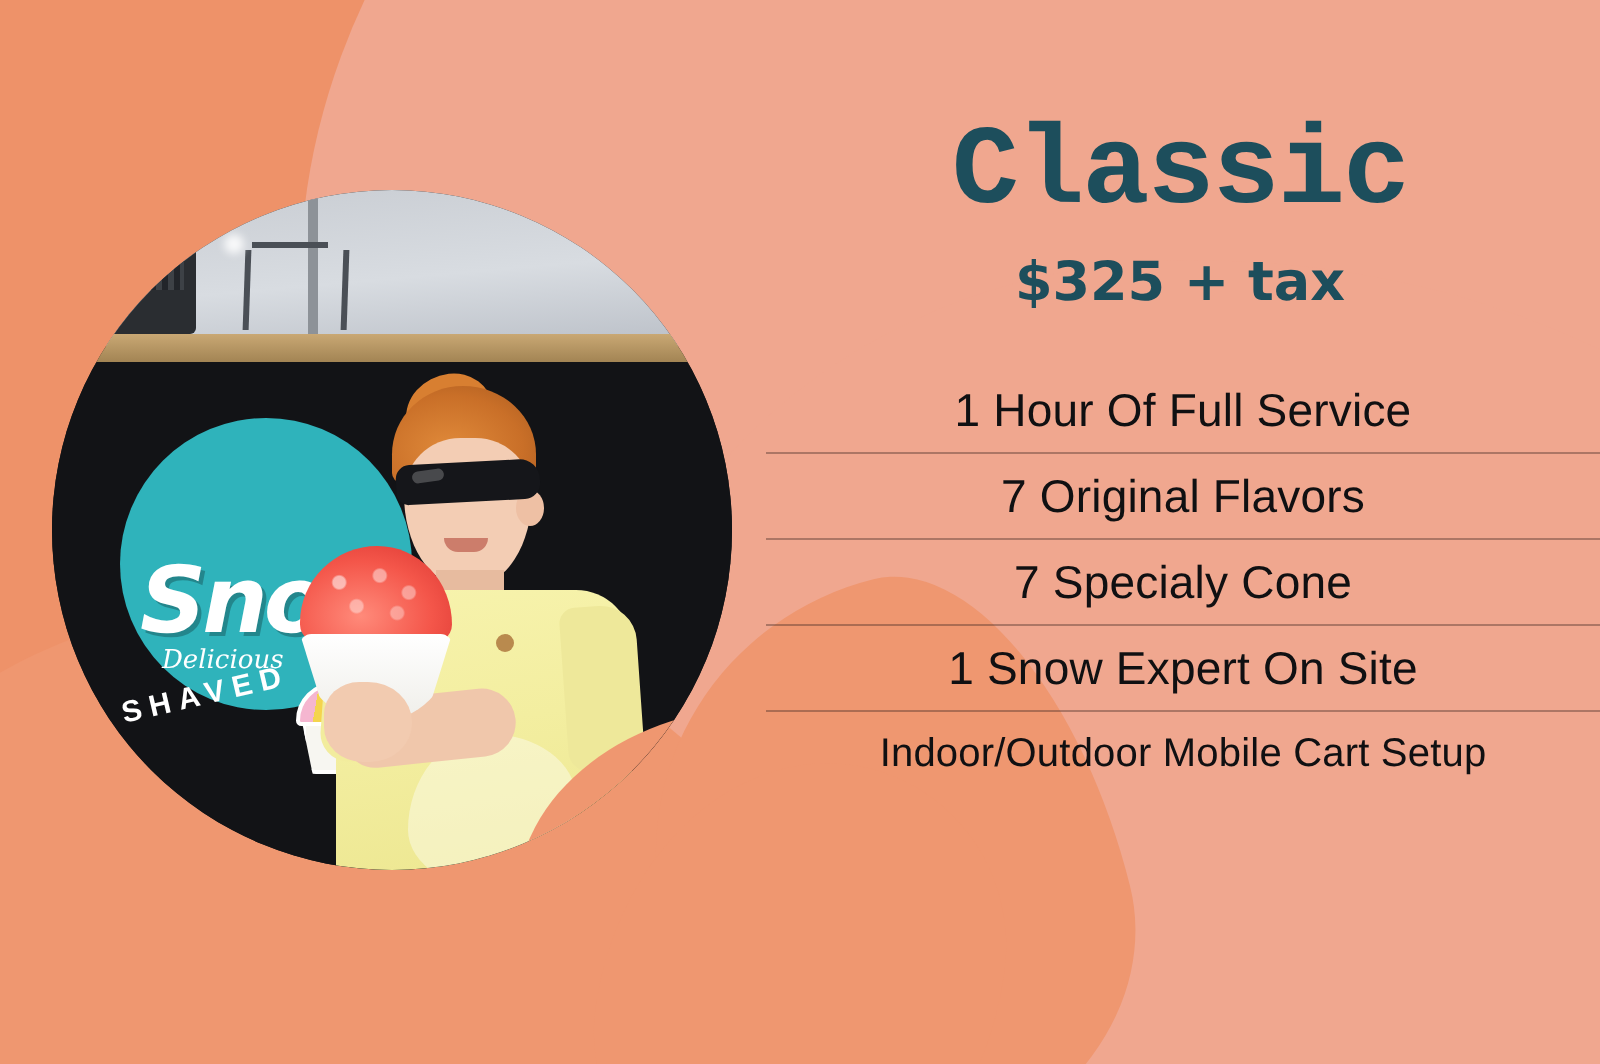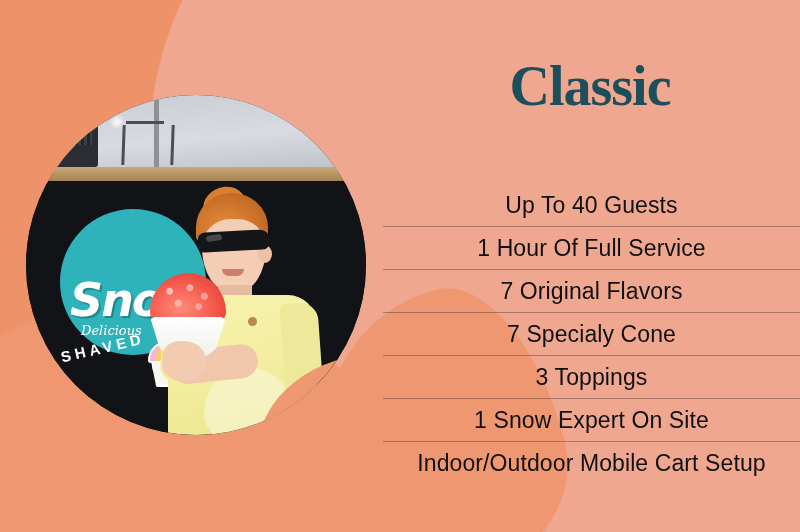--- a/index.html
+++ b/index.html
@@ -305,21 +305,21 @@
     top: 0;
     width: 420px;
     height: 532px;
   }
   #plan-title {
     position: absolute;
     left: 0; top: 58px;
     width: 420px;
     text-align: center;
     color: #1d4e5c;
-    font-family: Liberation Serif, serif;
+    font-family: Liberation Mono, monospace;
     font-weight: 700;
     font-size: 56px;
     letter-spacing: -1px;
     line-height: 1;
   }
   #plan-price {
     position: absolute;
     left: 0; top: 128px;
     width: 420px;
     text-align: center;
@@ -347,21 +347,21 @@
     font-family: "Liberation Sans", sans-serif;
     font-weight: 400;
     font-size: 23px;
     letter-spacing: .1px;
     white-space: nowrap;
   }
   .feature-row + .feature-row {
     border-top: 1px solid rgba(60,40,35,.38);
     text-align: center;
   }
-  .feature-row.wide { font-size: 23px; }
+  .feature-row.wide { font-size: 20px; }
 </style>
 </head>
 <body>
 
 <div id="card">
 
   <div class="blob" id="blob-light-top"></div>
   <div class="blob" id="blob-light-bottom"></div>
   <div class="blob" id="blob-left-wash"></div>
   <div class="blob" id="blob-dark-accent"></div>
@@ -405,25 +405,24 @@
     <div class="ph" id="boy-arm"></div>
     <div class="ph" id="cone-ice"></div>
     <div class="ph" id="cone-ice-tex"></div>
     <div class="ph" id="cone-bowl"></div>
     <div class="ph" id="boy-hand"></div>
     <div class="ph" id="ph-corner"></div>
   </div>
 
   <div id="panel">
     <div id="plan-title">Classic</div>
+    <div id="plan-price">$325 + tax</div>
 
     <div id="feature-list">
-      <div class="feature-row">Up To 40 Guests</div>
       <div class="feature-row">1 Hour Of Full Service</div>
       <div class="feature-row">7 Original Flavors</div>
       <div class="feature-row">7 Specialy Cone</div>
-      <div class="feature-row">3 Toppings</div>
       <div class="feature-row">1 Snow Expert On Site</div>
       <div class="feature-row wide">Indoor/Outdoor Mobile Cart Setup</div>
     </div>
   </div>
 
 </div>
 
 </body></html>

